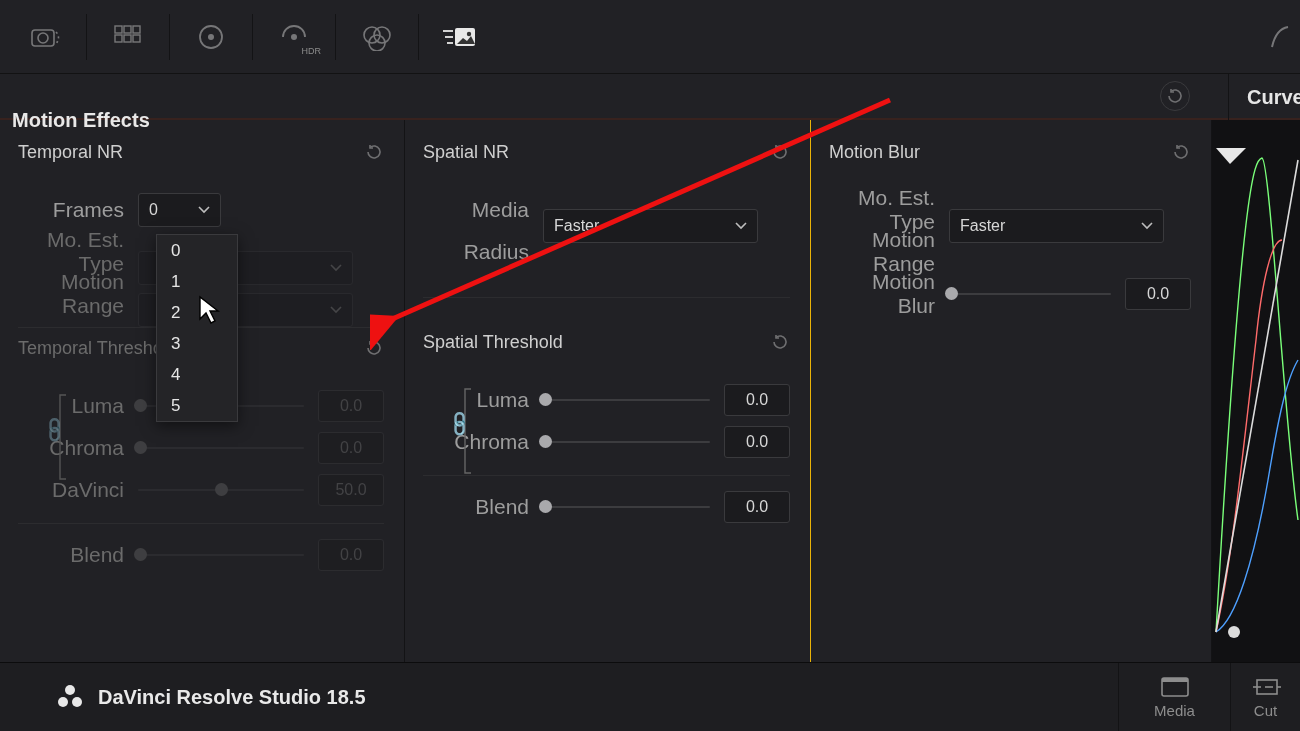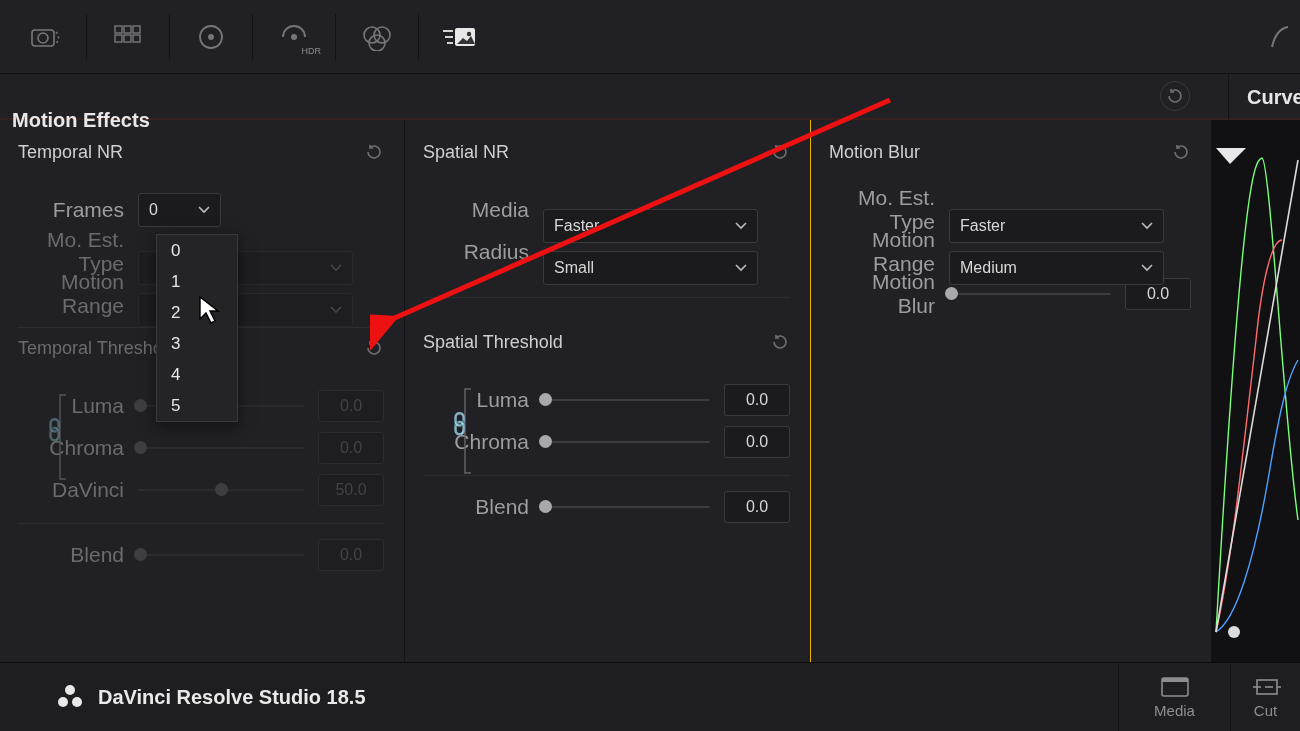--- a/index.html
+++ b/index.html
@@ -276,28 +276,20 @@
         <span>Faster</span>
         <span class="chev">
             <svg width="12" height="8" viewBox="0 0 12 8">
               <path d="M1 1 6 6 11 1" stroke="#bdbdbd" fill="none" stroke-width="1.6"></path>
             </svg>
           </span>
       </div>
     </div>
     <div class="row">
       <span class="lbl">Radius</span>
-      <div class="dropdown w2">
-        <span>Small</span>
-        <span class="chev">
-            <svg width="12" height="8" viewBox="0 0 12 8">
-              <path d="M1 1 6 6 11 1" stroke="#bdbdbd" fill="none" stroke-width="1.6"></path>
-            </svg>
-          </span>
-      </div>
     </div>
 
     <hr class="div" style="margin-top:24px;">
 
     <div class="subhead sec" style="">
       <span>Spatial Threshold</span>
       <span>
           <svg width="20" height="20" viewBox="0 0 20 20" class="reset-icon">
             <path d="M4 10a6 6 0 1 0 2-4.5" stroke="#bdbdbd" fill="none" stroke-width="1.6"></path>
             <path d="M6 3 6 6 9 6" stroke="#bdbdbd" fill="none" stroke-width="1.6"></path>
@@ -363,28 +355,20 @@
         <span>Faster</span>
         <span class="chev">
             <svg width="12" height="8" viewBox="0 0 12 8">
               <path d="M1 1 6 6 11 1" stroke="#bdbdbd" fill="none" stroke-width="1.6"></path>
             </svg>
           </span>
       </div>
     </div>
     <div class="row">
       <span class="lbl">Motion Range</span>
-      <div class="dropdown w2">
-        <span>Medium</span>
-        <span class="chev">
-            <svg width="12" height="8" viewBox="0 0 12 8">
-              <path d="M1 1 6 6 11 1" stroke="#bdbdbd" fill="none" stroke-width="1.6"></path>
-            </svg>
-          </span>
-      </div>
     </div>
     <div class="row">
       <span class="lbl">Motion Blur</span>
       <div class="slider">
           <div class="track">
             <div class="knob" style="left:-4px;"></div>
           </div>
         </div>
       <div class="num">0.0</div>
     </div>

